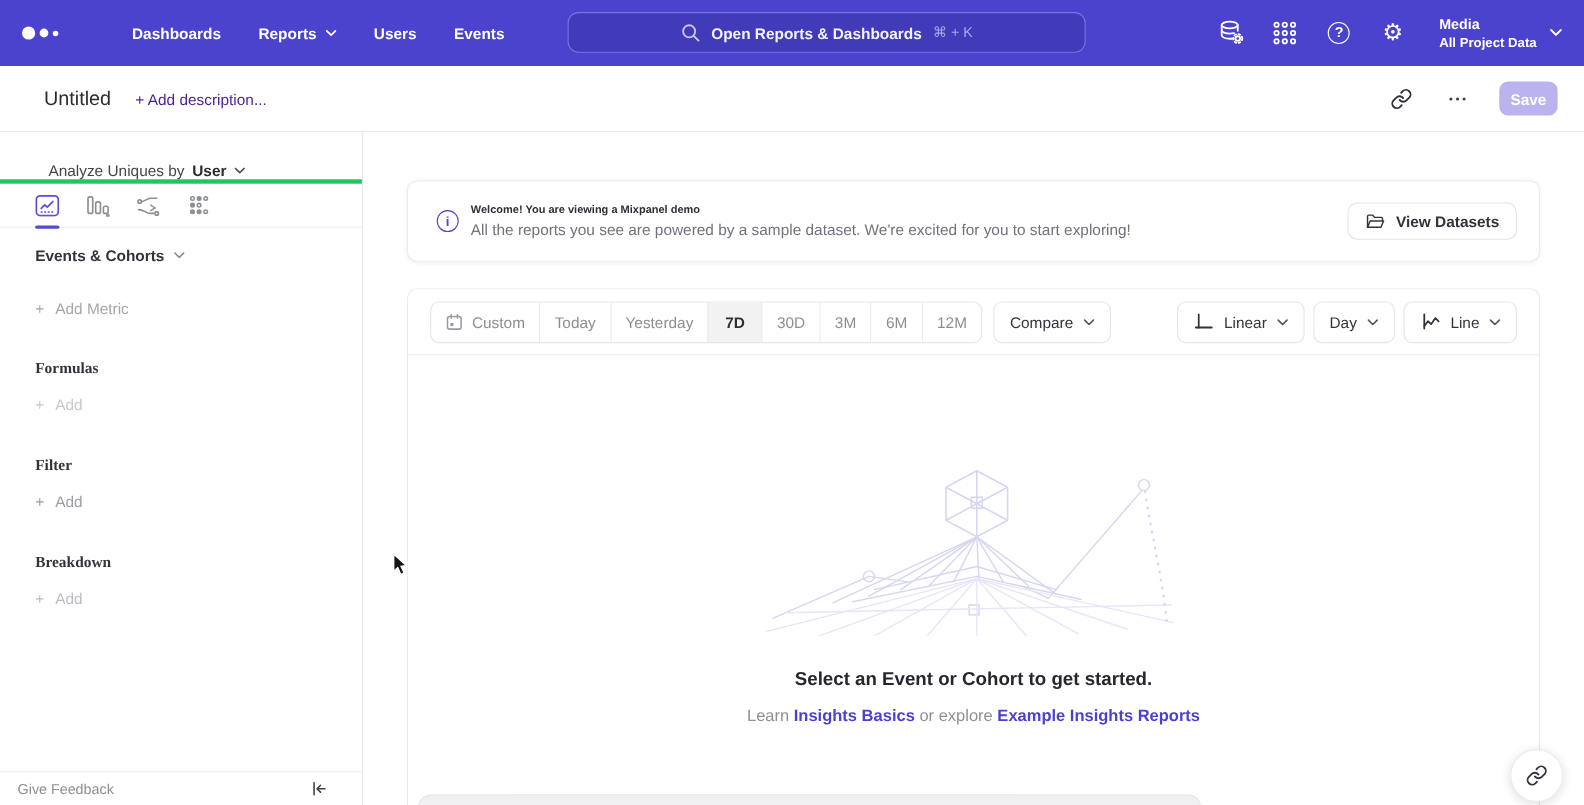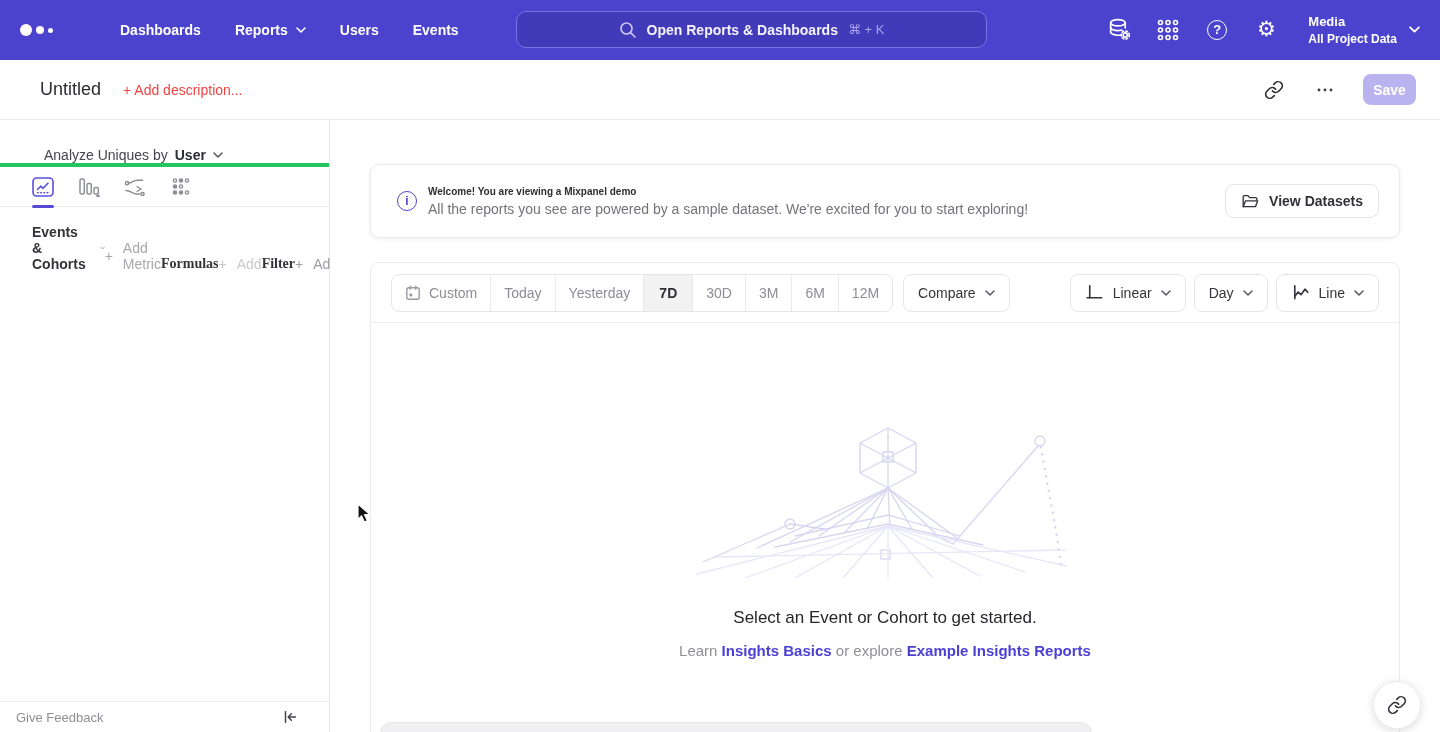--- a/index.html
+++ b/index.html
@@ -37,39 +37,39 @@
   .project-txt { display:flex; flex-direction:column; line-height:1.35; }
   .project-name { font-size:13px; font-weight:700; }
   .project-scope { font-size:12px; font-weight:700; }
 
   
   .subheader {
     height:60px; display:flex; align-items:center; padding:0 24px 0 40px;
     border-bottom:1px solid #eaeaec; background:#fff;
   }
   .report-title { font-size:18px; font-weight:500; color:#2c2c33; cursor:text; }
-  .report-desc { margin-left:22px; font-size:14px; color:#ef4444; cursor:text; }
+  .report-desc { margin-left:22px; font-size:14px; color:#4c1d95; cursor:text; }
   .subheader-right { margin-left:auto; display:flex; align-items:center; gap:25px; }
   .icon-btn { width:26px; height:26px; display:flex; align-items:center; justify-content:center; cursor:pointer; }
   .save-btn {
     width:53px; height:31px; border:none; border-radius:8px; background:#bab3f0;
     color:#fff; font-size:14px; font-weight:600; font-family:inherit; cursor:default;
   }
 
   
   .content { display:flex; height:612px; }
 
   
   .sidebar { width:330px; flex-shrink:0; border-right:1px solid #e8e8ea; position:relative; background:#fff; }
   .analyze-row { height:47px; display:flex; align-items:flex-end; padding:0 44px; border-bottom:4px solid #22c55e; font-size:14px; color:#45454d; }
   .analyze-val { display:flex; align-items:center; gap:7px; margin-left:7px; font-weight:600; color:#2b2b32; cursor:pointer; }
   .tabs-row { height:40px; display:flex; align-items:center; gap:24px; padding:0 32px; border-bottom:1px solid #ededf0; }
   .tab { position:relative; width:22px; height:40px; display:flex; align-items:center; justify-content:center; cursor:pointer; }
   .tab.selected::after { content:""; position:absolute; left:0; right:0; bottom:-1px; height:3px; border-radius:2px; background:#554bd4; }
-  .side-col { padding-left:32px; display:flex; flex-direction:row; align-items:flex-end; }
+  .side-col { padding-left:32px; display:flex; flex-direction:column; align-items:flex-start; }
   .side-heading { font-size:14px; font-weight:600; color:#33333b; display:flex; align-items:center; gap:9px; }
   .add-link { font-size:14px; display:flex; align-items:center; gap:10px; cursor:pointer; }
   .c-addmetric { color:#a6a6ae; }
   .c-addlight { color:#c8c8ce; }
   .c-addmid   { color:#9d9da5; }
   .c-addbrk   { color:#bcbcc3; }
   .mt17{margin-top:17px;} .mt32{margin-top:32px;} .mt40{margin-top:40px;font-family:Liberation Serif, serif;} .mt16{margin-top:16px;}
   .sidebar-footer {
     position:absolute; left:0; right:0; bottom:0; height:31px; border-top:1px solid #ededf0;
     display:flex; align-items:center; justify-content:space-between; padding:0 26px 0 16px; background:#fff;gap:31px;
@@ -102,21 +102,21 @@
   .seg:first-child { border-left:none; }
   .seg.selected { background:#f2f2f3; color:#2f2f36; font-weight:600; padding:0 15px; }
   .tool-btn {
     height:38px; background:#fff; border:1px solid #e6e6e9; border-radius:8px;
     display:flex; align-items:center; gap:9px; padding:0 14px;
     font-size:14px; font-weight:500; color:#34343c; font-family:inherit; cursor:pointer;
   }
   .ml10{margin-left:10px;} .toolbar-right{ margin-left:auto; display:flex; gap:8px; }
   .empty { display:flex; flex-direction:column; align-items:center; }
   .illus { margin-top:103px; }
-  .empty-title { margin-top:30px; font-size:17px; font-weight:400; color:#26262c; }
+  .empty-title { margin-top:30px; font-size:17px; font-weight:700; color:#26262c; }
   .learn-line { margin-top:14px; font-size:15px; color:#8f8f97; }
   .learn-line a { color:#4b3fd4; font-weight:600; text-decoration:none; cursor:pointer; }
   .bottom-sheet {
     position:absolute; left:50px; top:602px; width:712px; height:12px;
     background:#f0f0f2; border:1px solid #e5e5e8; border-bottom:none; border-radius:12px 12px 0 0; cursor:pointer;
   }
   .fab {
     position:absolute; left:1043px; top:561px; width:48px; height:48px; border-radius:50%;
     background:#fff; border:1px solid #ececef; box-shadow:0 2px 10px rgba(20,20,40,0.14);
     display:flex; align-items:center; justify-content:center; cursor:pointer; z-index:6;

